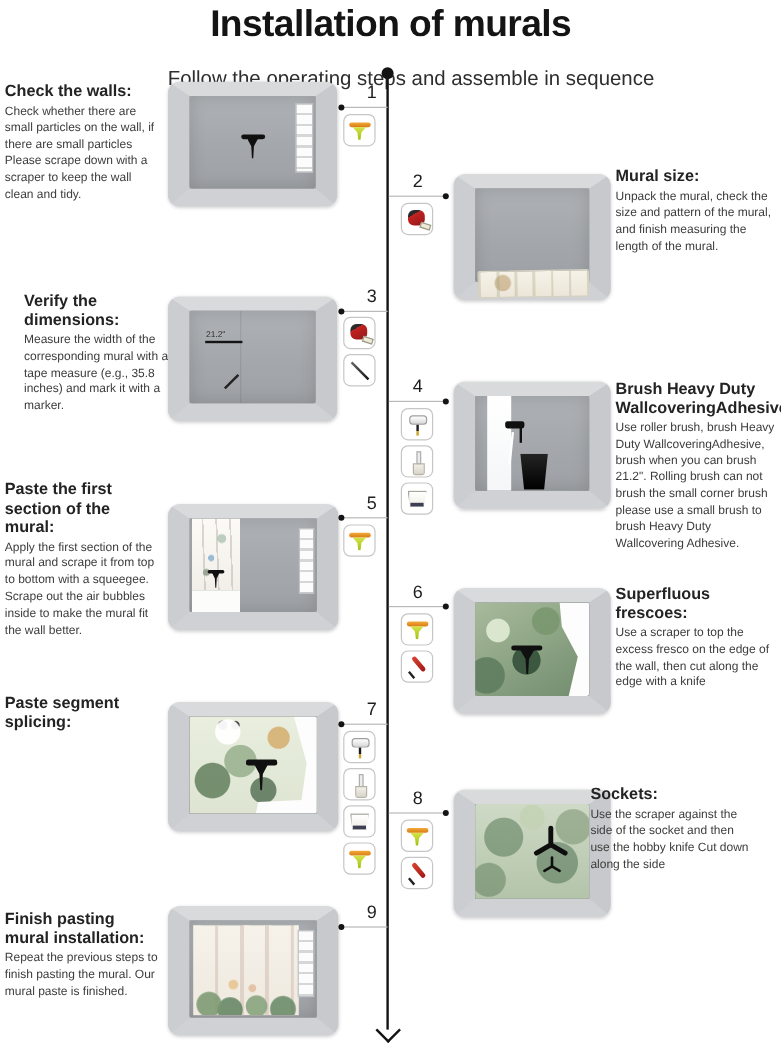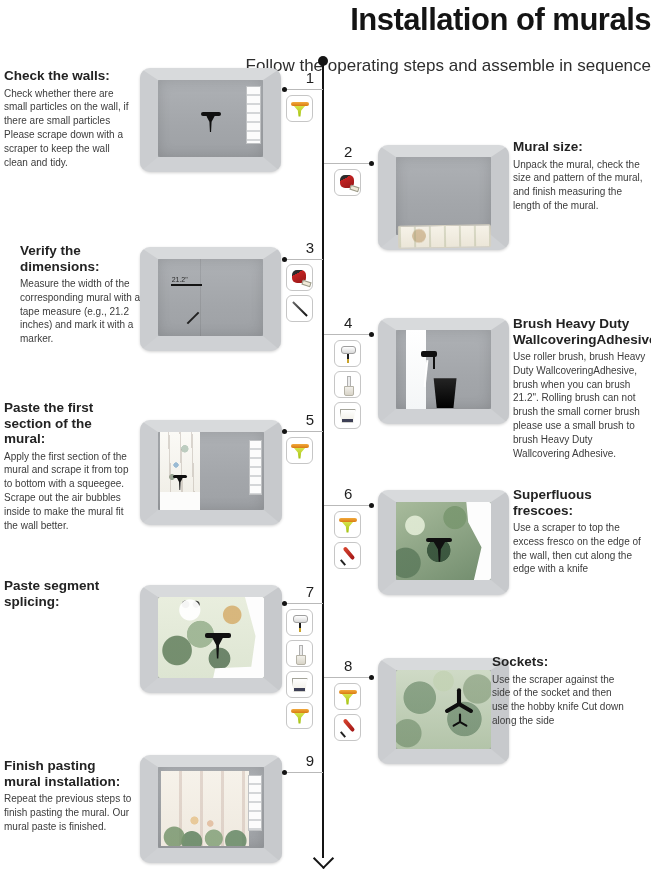--- a/index.html
+++ b/index.html
@@ -1,21 +1,21 @@
 <!DOCTYPE html>
 <html><head>
 <meta charset="utf-8">
 <style>
   html,body{margin:0;padding:0;background:#fff;}
   .canvas{position:relative;width:651px;height:879px;margin:0 auto;background:#fff;
     font-family:"Liberation Sans",sans-serif;overflow:hidden;}
   section{display:contents;}
 
   
-  .hdr{position:absolute;left:0;top:0;width:100%;text-align:right;}
+  .hdr{position:absolute;left:0;top:0;width:100%;text-align:center;}
   .hdr h1{margin:2px 0 0;font-size:31px;font-weight:700;color:#141414;letter-spacing:-.5px;}
   .hdr p{margin:18px 0 0;font-size:17px;color:#2e2e2e;padding-left:34px;}
 
   
   .timeline{position:absolute;left:322px;top:61px;width:2px;height:797px;background:#141414;}
   .timeline-dot{position:absolute;left:318px;top:56px;width:10px;height:10px;border-radius:50%;background:#141414;}
   .timeline-arrow{position:absolute;left:316px;top:851px;width:13px;height:13px;
     border-right:2px solid #141414;border-bottom:2px solid #141414;transform:rotate(45deg);}
 
   
@@ -199,21 +199,21 @@
         <div class="tool-box">
           <span class="ticon ticon-tape-measure"></span>
         </div>
       </div>
   </section>
 
   
   <section>
     <div class="txt" style="left:20px;top:243px;width:131px">
       <h3>Verify the dimensions:</h3>
-      <p>Measure the width of the corresponding mural with a tape measure (e.g., 21.2 inches) and mark it with a marker.</p>
+      <p>Measure the width of the corresponding mural with a tape measure (e.g., 35.8 inches) and mark it with a marker.</p>
     </div>
     <div class="room" style="left:140px;top:247px;width:141px;height:104px">
       <div class="wall">
         <div class="crease" style="left:40%"></div>
         <span class="m-label">21.2"</span>
         <div class="m-line"></div>
         <div class="marker-stroke" style="left:32%;top:66%"></div>
       </div>
     </div>
     <div class="connector left" style="left:284px;top:259px;width:39px">

